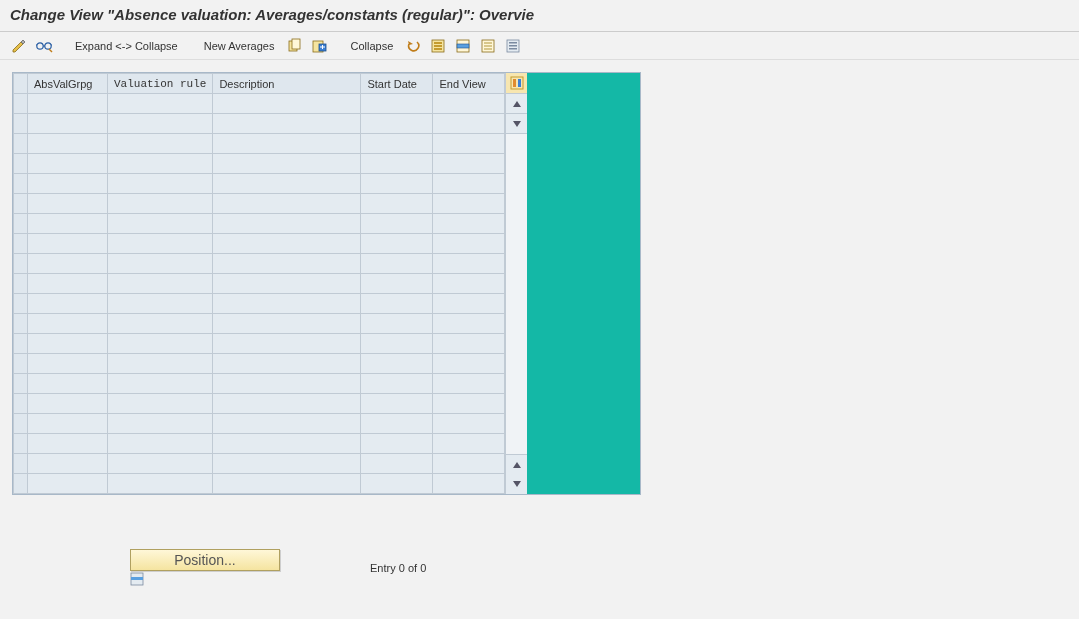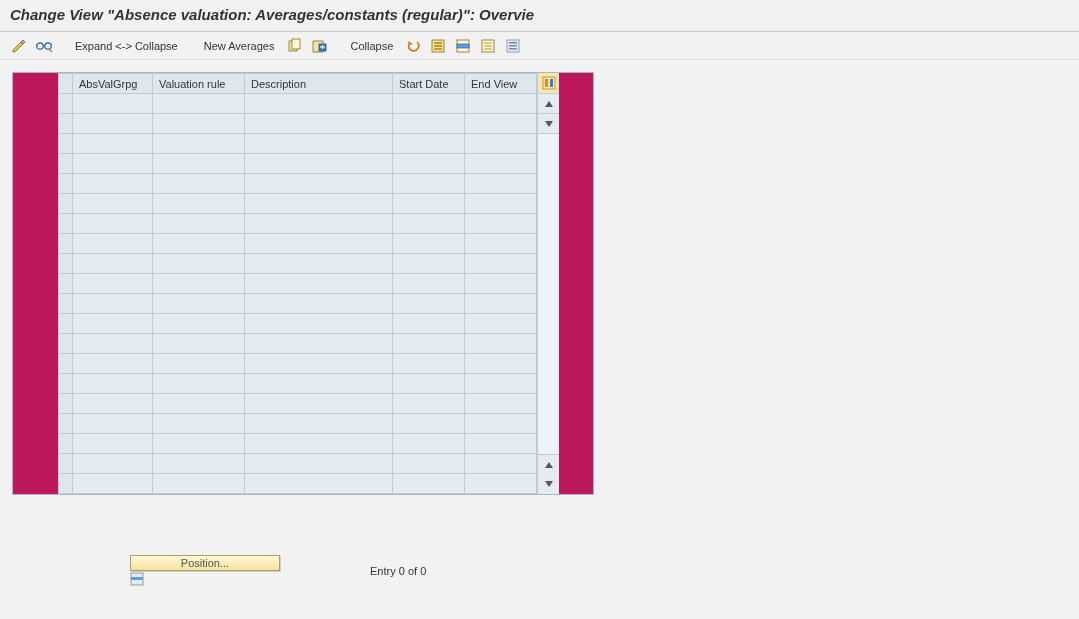--- a/index.html
+++ b/index.html
@@ -43,24 +43,23 @@
       padding: 0 4px;
       cursor: pointer;
       color: #333;
     }
     .toolbar .sep { width: 4px; }
     .content {
       padding: 12px;
     }
     .table-wrap {
       display: flex;
-      width: 582px;
+      width: 629px;
       border: 1px solid #a8b8c8;
-      background: #be185d;
-      padding-left: 45px;
+      background: #14b8a6;
     }
     .data-table {
       border-collapse: collapse;
       background: #eef2f6;
     }
     .data-table th, .data-table td {
       border: 1px solid #c0cad4;
       height: 20px;
       font-weight: normal;
       text-align: left;
@@ -70,21 +69,21 @@
       color: #333;
       white-space: nowrap;
       overflow: hidden;
     }
     .data-table th {
       background: #dfe7ee;
       color: #333;
     }
     .row-selector-col { width: 14px; padding:0 !important; background:#dfe7ee !important;}
     .col-absval { width: 80px; }
-    .col-valrule { width: 92px; }
+    .col-valrule { width: 92px; font-family: Liberation Mono, monospace; }
     .col-desc { width: 148px; }
     .col-start { width: 72px; }
     .col-end { width: 72px; }
     .scroll-col {
       width: 22px;
       display: flex;
       flex-direction: column;
       border-left: 1px solid #c0cad4;
       background: #eef2f6;
     }
@@ -112,26 +111,26 @@
       align-items:center;
       gap: 90px;
       padding-left: 130px;
     }
     .position-btn {
       display:flex;
       align-items:center;
       gap:6px;
       border:1px solid #b0a060;
       background: linear-gradient(#fff7d8,#f5e4a0);
-      height:16px;
+      height:22px;
       width:150px;
       cursor:pointer;
       justify-content:center;
       color:#555;
-      font-size:11px;
+      font-size:14px;
       box-shadow: 1px 1px 0 rgba(0,0,0,0.15);
     }
     .entry-text { color:#333;text-align:right; }
     svg { display:block; }
   </style>
 </head>
 <body>
 
 <div class="title-bar">Change View "Absence valuation: Averages/constants (regular)": Overvie</div>
 

